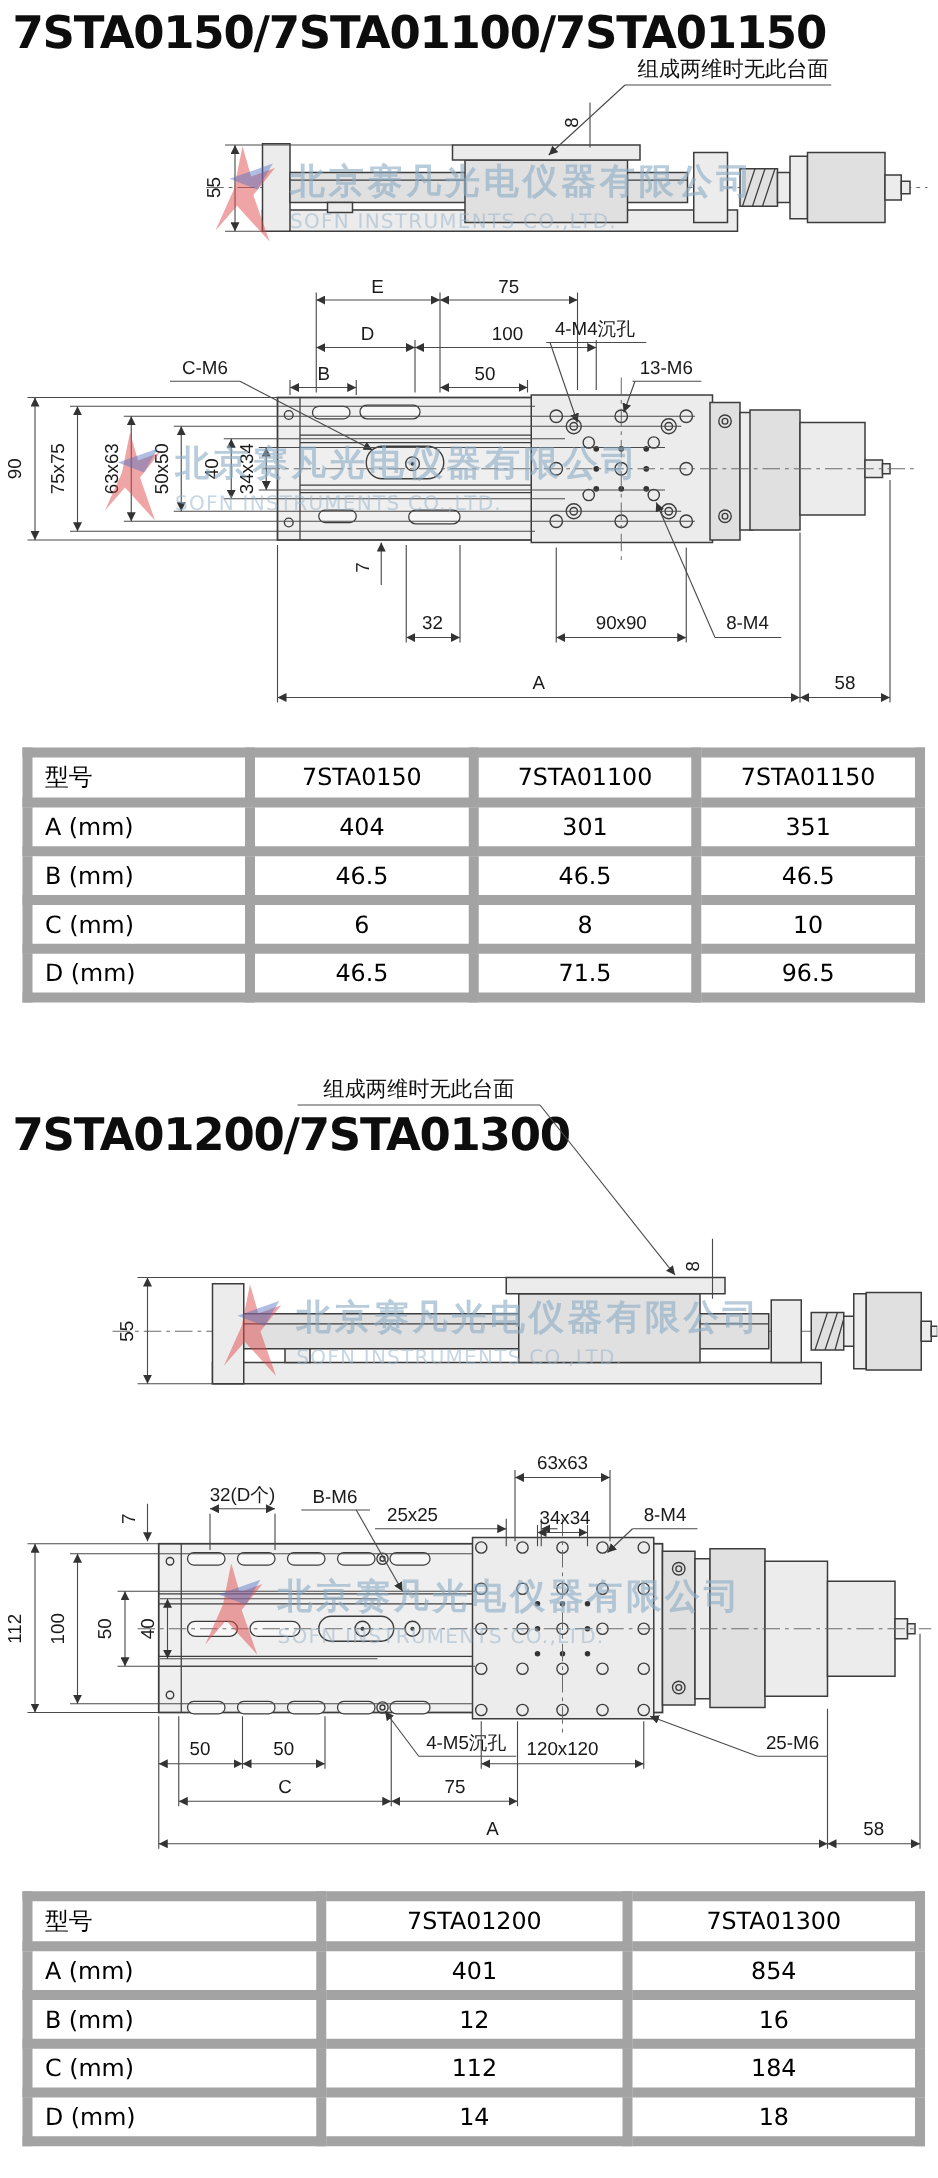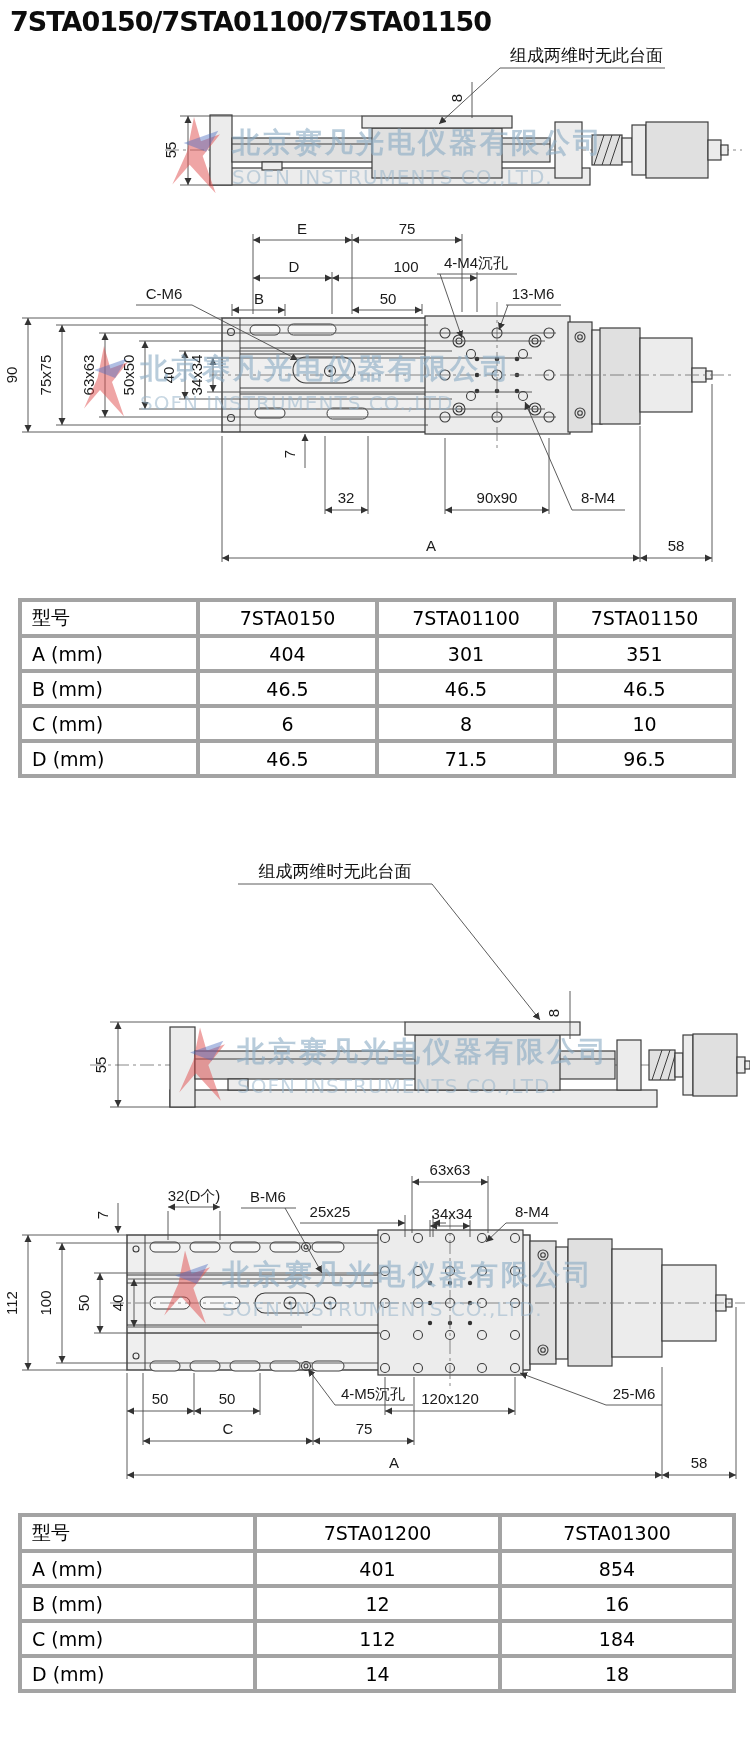--- a/index.html
+++ b/index.html
@@ -1,42 +1,42 @@
 <!DOCTYPE html>
 <html><head>
 <meta charset="utf-8">
 <style>
   html,body{margin:0;padding:0;background:#fff;}
   #page{position:relative;width:750px;height:1742px;background:#fff;overflow:hidden;
         font-family:"DejaVu Sans",sans-serif;}
-  .title{position:absolute;left:10px;font-weight:bold;font-size:27px;color:#0d0d0d;
+  .title{position:absolute;left:10px;font-weight:bold;font-size:36px;color:#0d0d0d;
          letter-spacing:-1px;white-space:nowrap;}
   .draw{position:absolute;}
   svg{display:block;overflow:visible;}
   .p1{fill:#ececec;stroke:#3c3c3c;stroke-width:1.2;}
   .p2{fill:#e0e0e0;stroke:#3c3c3c;stroke-width:1.2;}
   .body{fill:#efefef;stroke:#3c3c3c;stroke-width:1.4;}
   .ln{stroke:#3c3c3c;stroke-width:1;fill:none;}
   .slot{fill:#f7f7f7;stroke:#3c3c3c;stroke-width:1;}
   .hole{fill:none;stroke:#3c3c3c;stroke-width:1.1;}
   .dot{fill:#333;stroke:none;}
   .dim{stroke:#4a4a4a;stroke-width:0.9;fill:none;}
   .cl{stroke:#6a6a6a;stroke-width:0.8;fill:none;stroke-dasharray:14 4 3 4;}
   .dt{font-family:"Liberation Sans",sans-serif;font-size:15px;fill:#1a1a1a;}
   .dtn{font-family:"Liberation Sans","DejaVu Sans",sans-serif;font-size:17px;fill:#111;}
   table.spec{position:absolute;border-collapse:collapse;background:#fff;
              font-size:19px;color:#000;table-layout:fixed;}
-  table.spec td{border:4px solid #a3a3a3;padding:0 10px;text-align:center;height:31px;
+  table.spec td{border:8px solid #a3a3a3;padding:0 10px;text-align:center;height:31px;
                 overflow:hidden;white-space:nowrap;}
   table.spec td.rowhead{text-align:left;}
   table.spec tr.hdr td{height:32px;}
   table.spec td.noterow{text-align:left;height:38px;}
   .wm{position:absolute;display:flex;align-items:center;gap:12px;pointer-events:none;z-index:6;}
   .wm-cn{font-size:28px;font-weight:bold;letter-spacing:3px;color:rgba(141,172,197,0.62);white-space:nowrap;}
-  .wm-en{font-size:20px;letter-spacing:1px;color:rgba(152,180,203,0.55);white-space:nowrap;margin-top:3px;}
+  .wm-en{font-size:16px;letter-spacing:1px;color:rgba(152,180,203,0.55);white-space:nowrap;margin-top:3px;}
 </style>
 </head>
 <body>
 
 <div id="page">
 
   <div class="title" style="top:6px;">7STA0150/7STA01100/7STA01150</div>
 
   <div class="draw" style="left:150px;top:40px;">
     <svg width="600" height="158" viewBox="0 0 600 158">
@@ -257,20 +257,21 @@
     </tr>
     <tr>
       <td class="rowhead">D (mm)</td>
       <td>46.5</td>
       <td>71.5</td>
       <td>96.5</td>
     </tr>
   </tbody>
     </table>
 
+  <div class="title" style="top:888px;">7STA01200/7STA01300</div>
 
   <div class="draw" style="left:60px;top:855px;">
     <svg width="690" height="270" viewBox="0 0 690 270">
       <defs>
         <marker id="arrC" viewBox="0 0 10 10" refX="10" refY="5" markerWidth="8" markerHeight="8" orient="auto-start-reverse">
           <path d="M0,0L10,5L0,10z" fill="#333"></path>
         </marker>
       </defs>
       <g>
         <line class="cl" x1="30" y1="210" x2="682" y2="210"></line>

